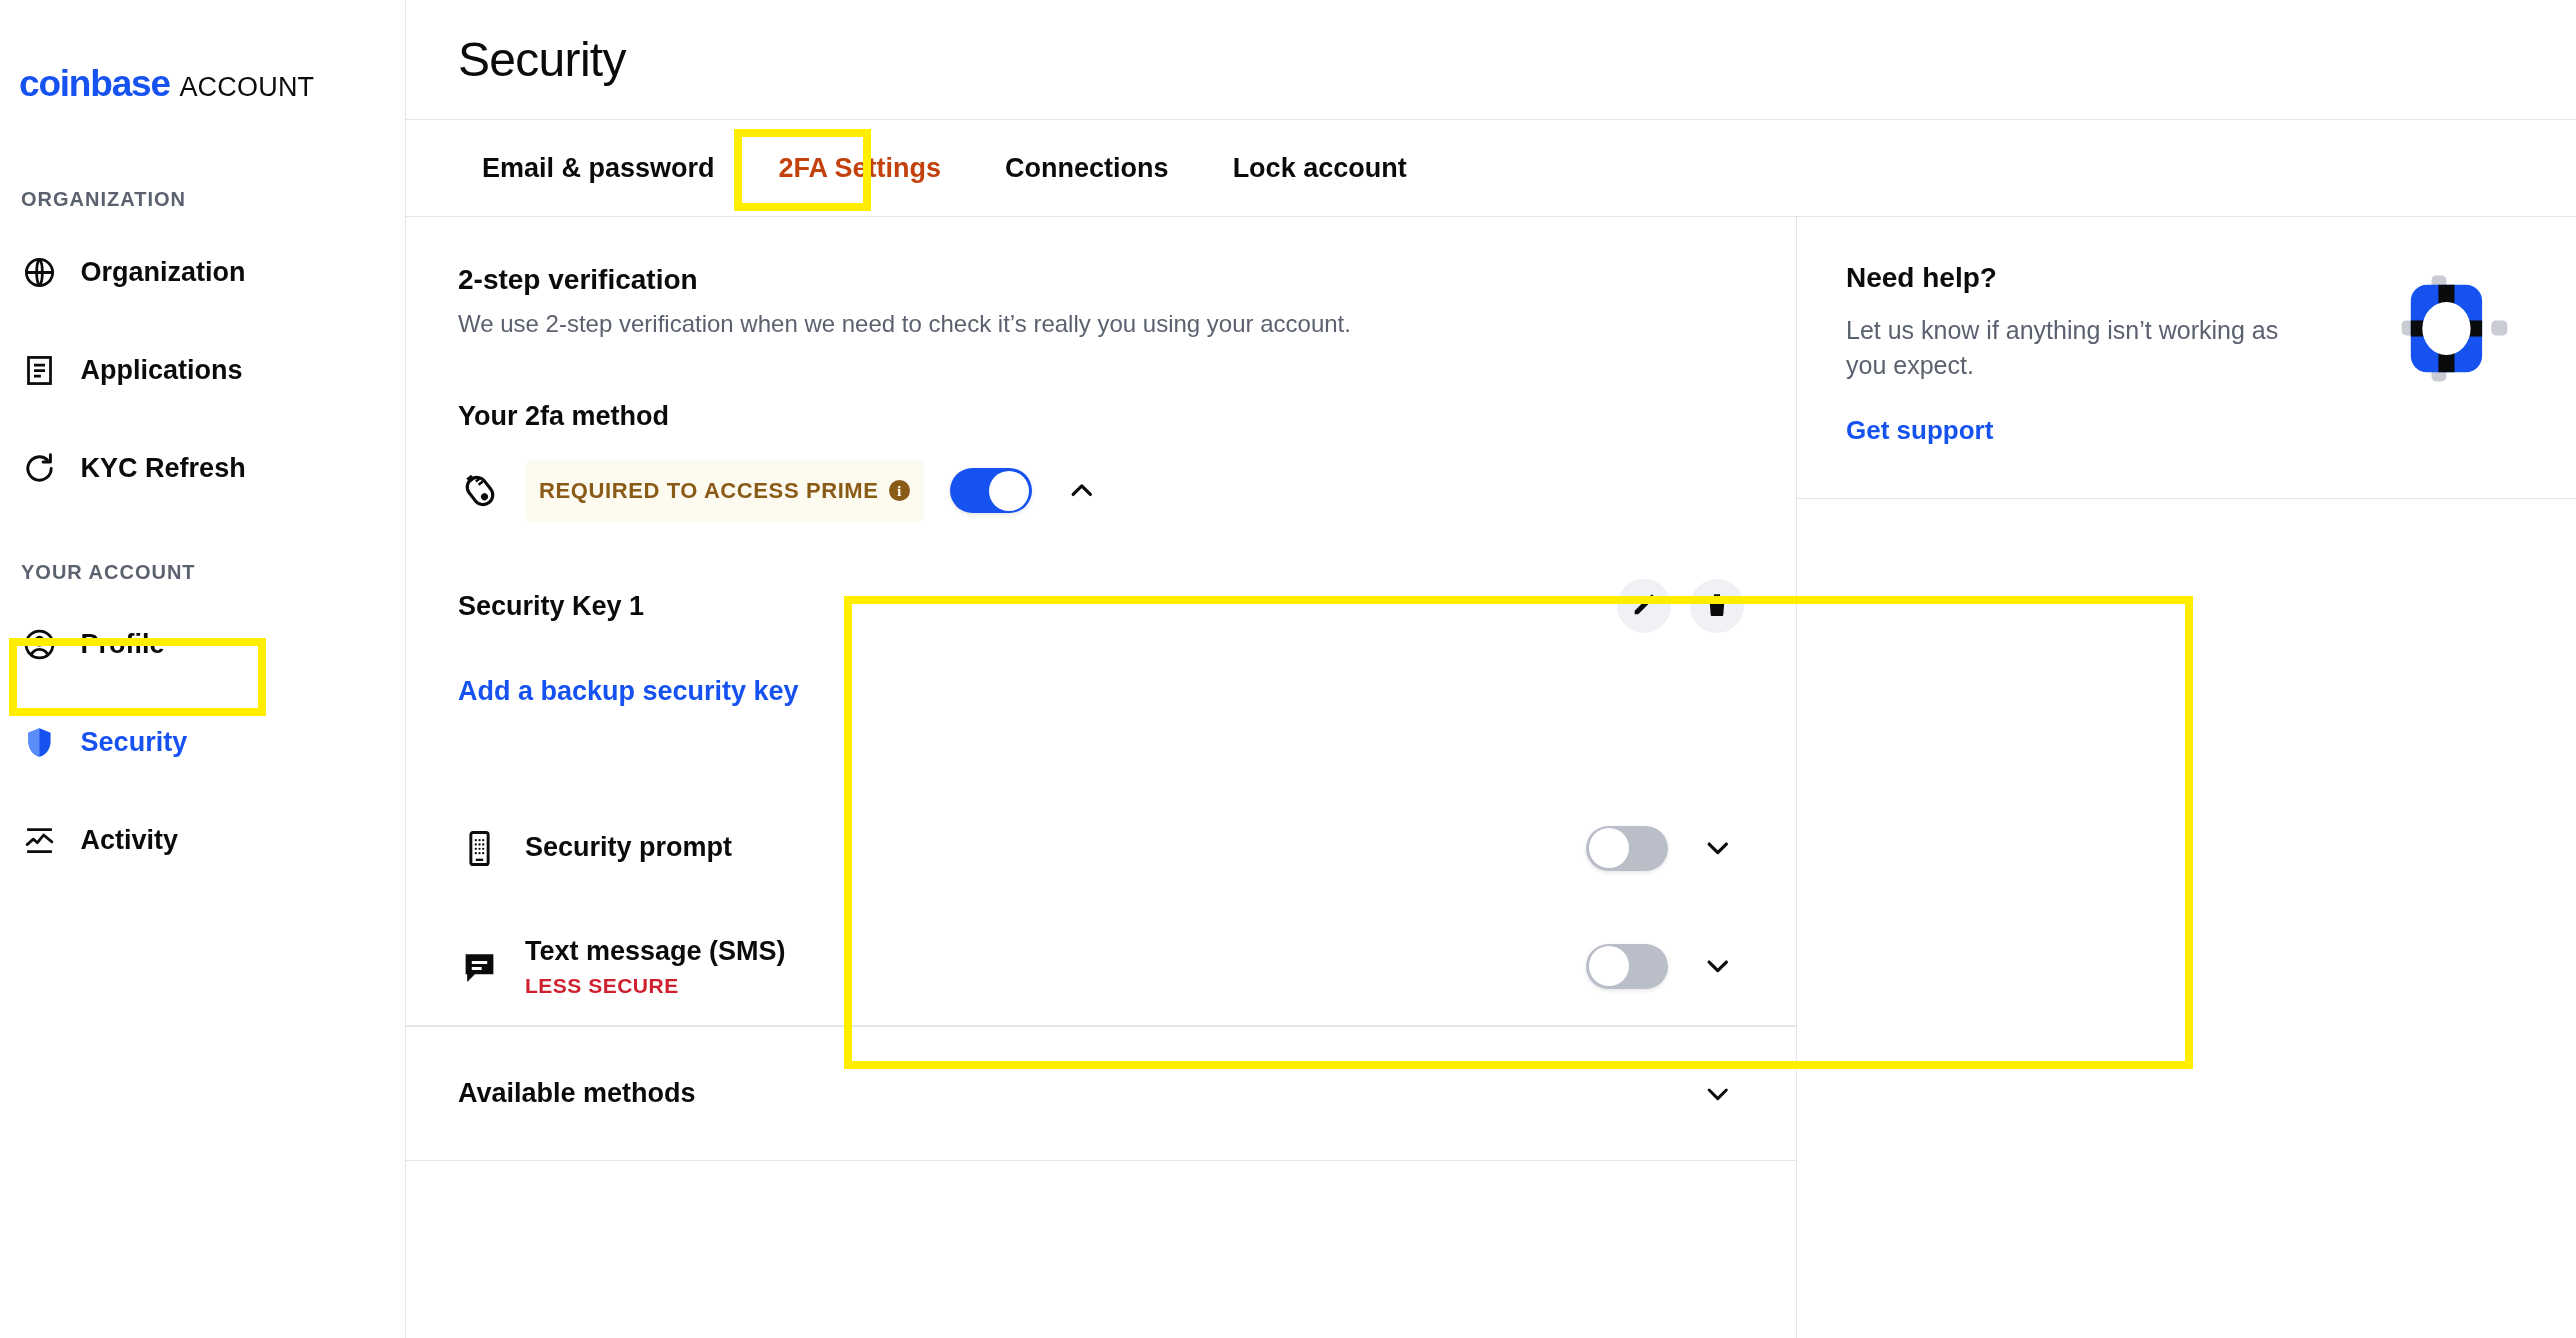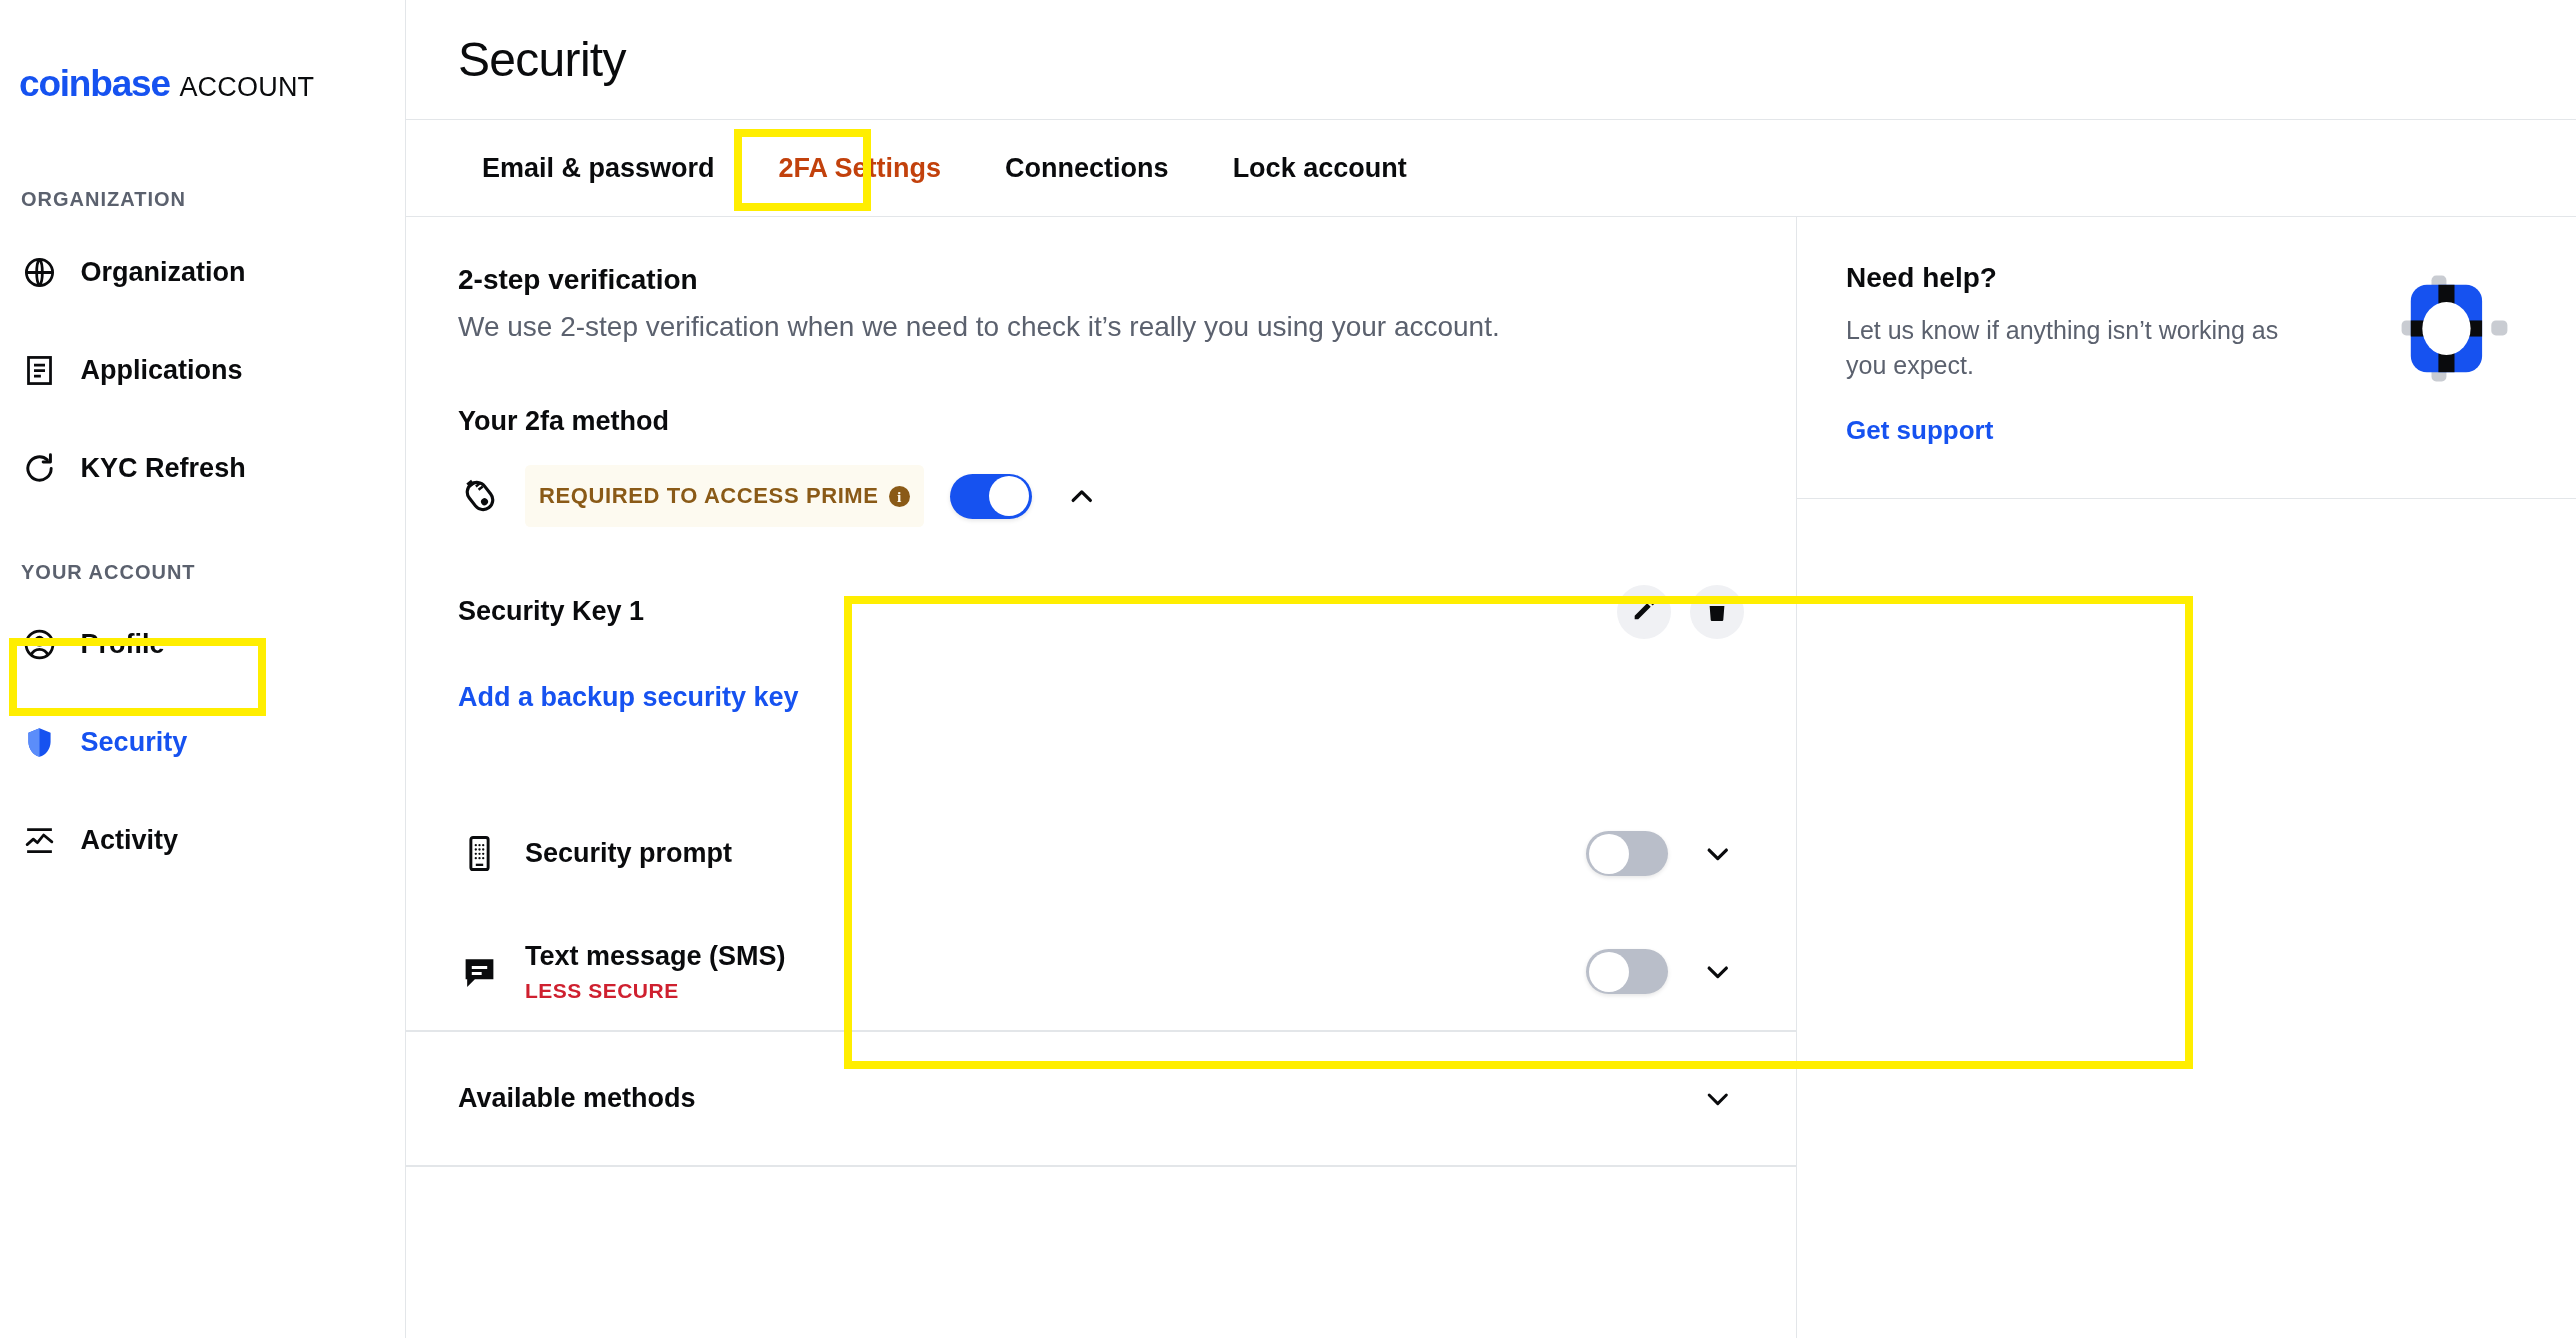--- a/index.html
+++ b/index.html
@@ -94,21 +94,21 @@
 
   
   .content {
     flex: 0 0 1391px; width: 1391px;
     border-right: 1.7px solid #e3e6e9;
     padding: 0;
     position: relative;
   }
   .sec-head { padding: 47px 52px 0 52px; }
   .sec-title { font-size: 28px; font-weight: 700; margin-bottom: 12px; }
-  .sec-sub { font-size: 28px; color: #5b616e; line-height: 1.35; }
+  .sec-sub { font-size: 24px; color: #5b616e; line-height: 1.35; }
 
   .method-card {
     margin: 31px 0 0 0;
     padding: 0 52px;
   }
   .card-label {
     font-size: 27px; font-weight: 700; padding-top: 29.5px;
   }
 
   .method-row {

